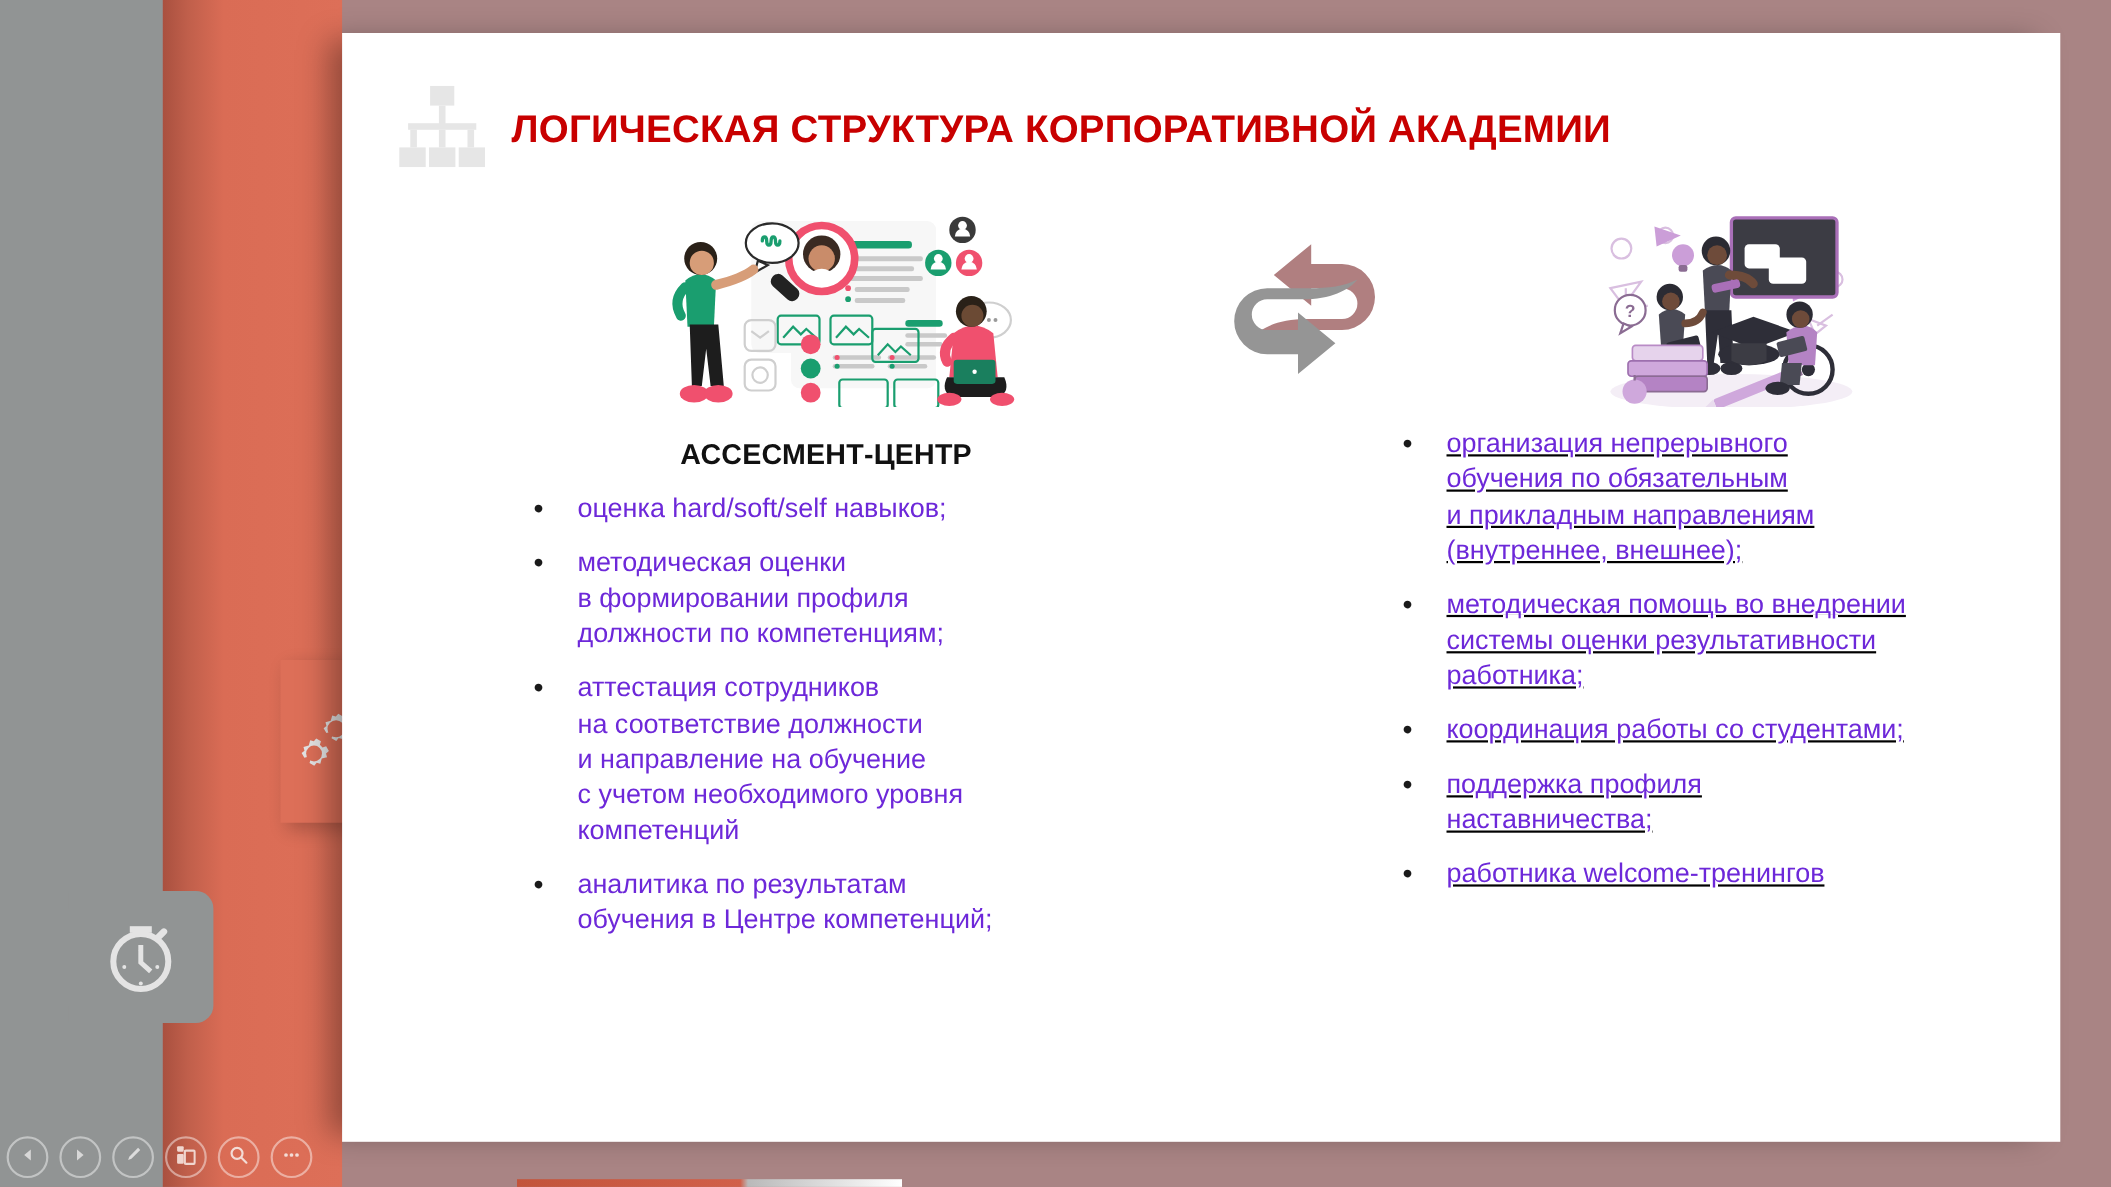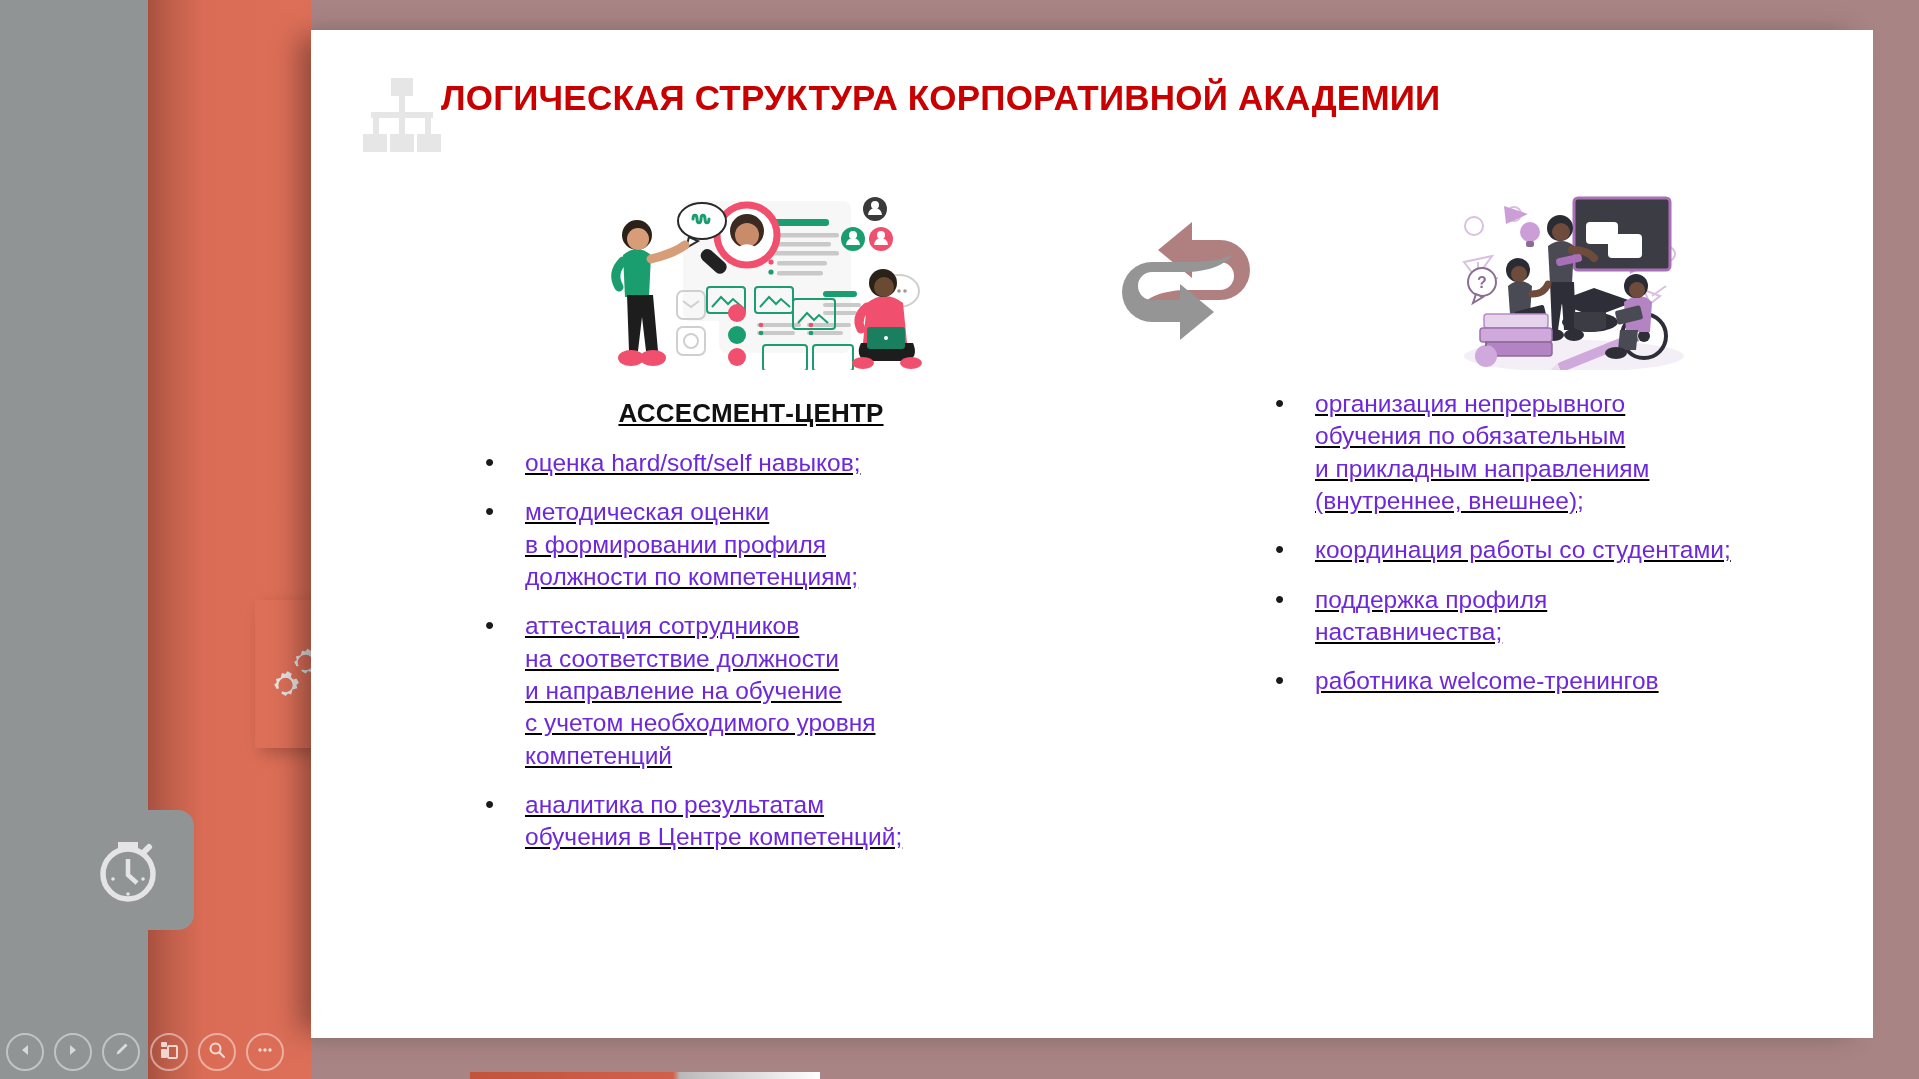--- a/index.html
+++ b/index.html
@@ -99,39 +99,41 @@
   .slide-inner {
     position: absolute;
     inset: 0;
   }
 
   .title-row {
     position: absolute;
     left: 50px;
     top: 48px;
     display: flex;
+    align-items: center;
+    gap: 24px;
   }
   .hierarchy-icon { flex: 0 0 auto; }
   .slide-title {
     font-size: 35px;
     font-weight: bold;
     color: #c80000;
     letter-spacing: 0.2px;
     white-space: nowrap;
   }
 
   .columns {
     position: absolute;
     left: 0;
     top: 150px;
     width: 1562px;
     display: flex;
   }
   .col { position: relative; }
-  .col-left  { width: 660px; margin-left: 110px; text-decoration: underline; }
+  .col-left  { width: 660px; margin-left: 110px; }
   .col-mid   { width: 210px; }
   .col-right { width: 560px; }
 
   .illus {
     height: 190px;
     display: flex;
     align-items: flex-end;
     justify-content: center;
   }
   .illus-mid {
@@ -501,20 +503,23 @@
               </g>
             </svg>
           </div>
 
 
           <ul class="bullets">
             <li>организация непрерывного
 обучения по обязательным
 и прикладным направлениям
 (внутреннее, внешнее);</li>
+            <li>методическая помощь во внедрении
+системы оценки результативности
+работника;</li>
             <li>координация работы со студентами;</li>
             <li>поддержка профиля
 наставничества;</li>
             <li>работника welcome-тренингов</li>
           </ul>
         </div>
 
       </div>
     </div>
   </div>

